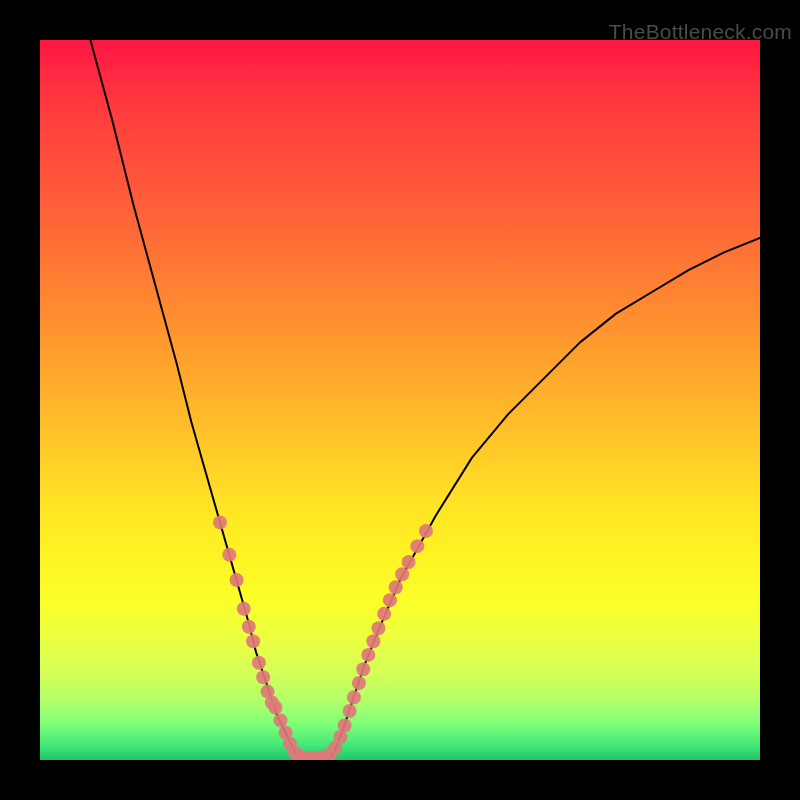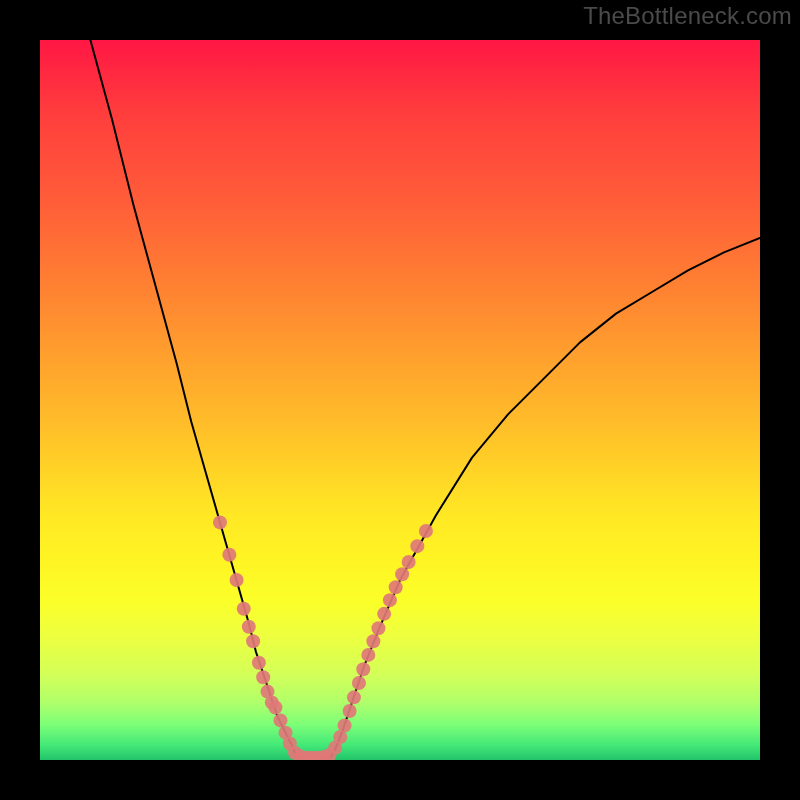--- a/index.html
+++ b/index.html
@@ -38,24 +38,24 @@
       #ecff40 83%,
       #d4ff58 88%,
       #b0ff6a 92%,
       #7eff78 95%,
       #42e877 98%,
       #22c46a 100%
     );
   }
   .watermark {
     position: absolute;
-    top: 2px;
+    top: 20px;
     right: 8px;
     color: #4a4a4a;
-    font-size: 24px;
+    font-size: 21px;
     font-weight: 500;
     letter-spacing: 0.2px;
     user-select: none;
   }
   svg.curves {
     position: absolute;
     left: 0;
     top: 0;
     width: 720px;
     height: 720px;

